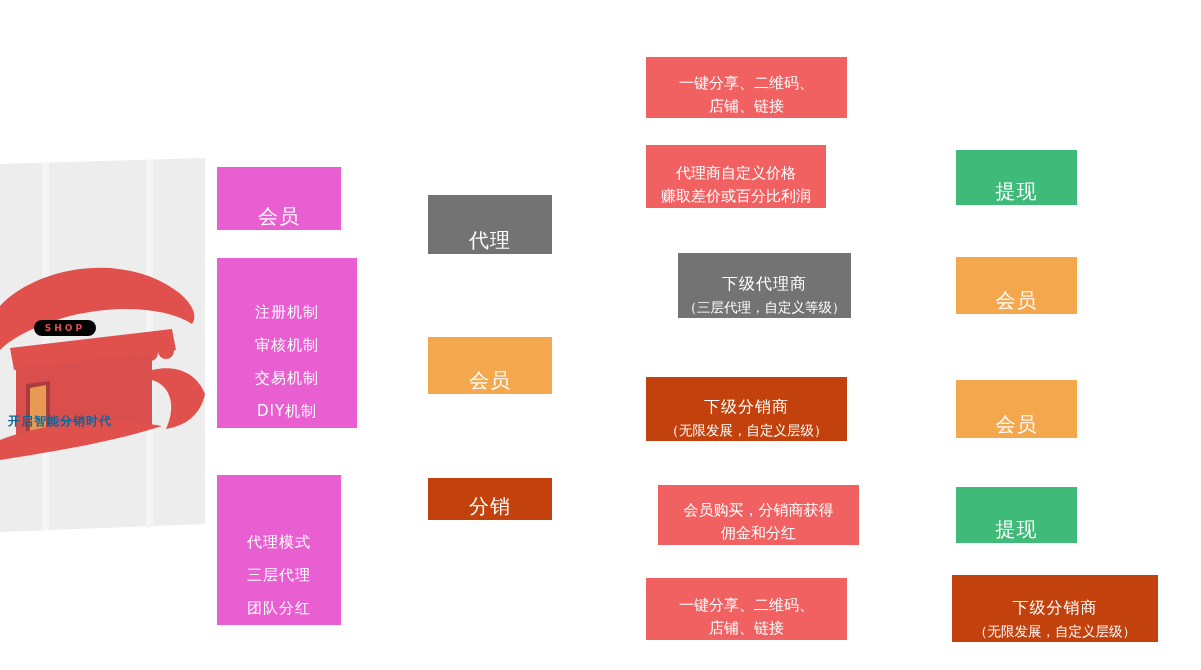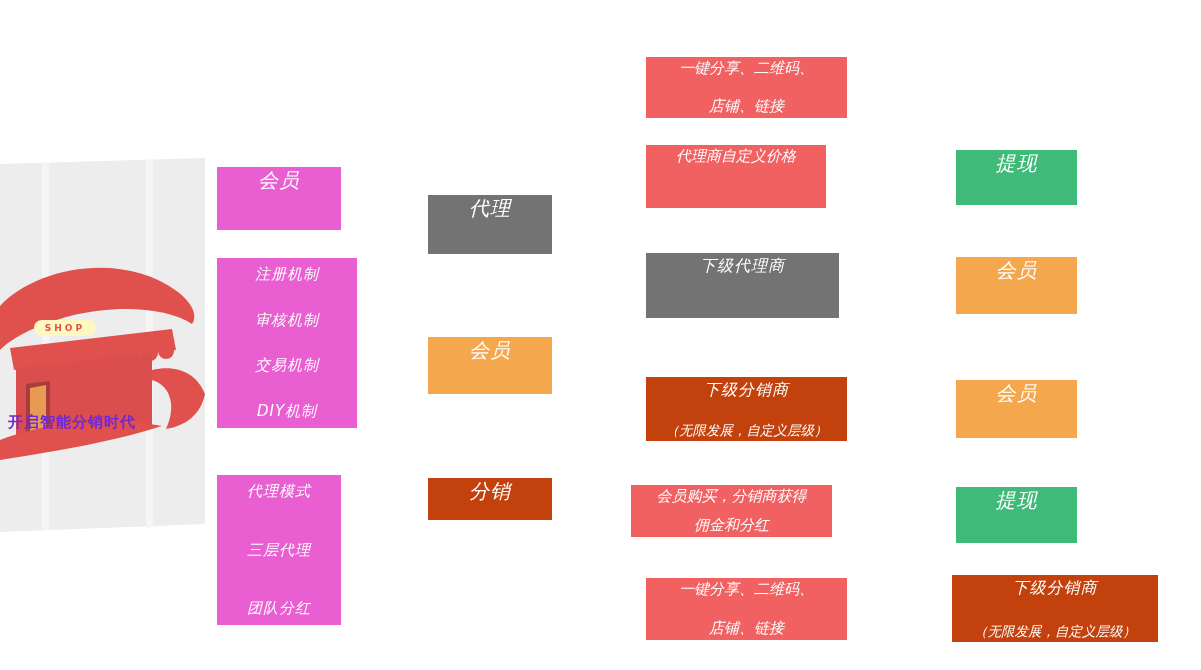--- a/index.html
+++ b/index.html
@@ -4,43 +4,43 @@
 <style>
   *{box-sizing:border-box}
   html,body{margin:0;padding:0}
   body{
     width:1201px;height:670px;position:relative;overflow:hidden;
     background:#ffffff;
     font-family:"DejaVu Sans","Liberation Sans",sans-serif;
   }
   .box{
     position:absolute;display:flex;flex-direction:column;
-    justify-content:space-between;align-items:center;text-align:center;color:#fff;font-style:italic;
+    justify-content:flex-end;align-items:center;text-align:center;color:#fff;
   }
   .pink{background:#e95fd2}
   .cyan{background:#737373}
   .orange{background:#f4a74d}
   .blue{background:#c2410c}
   .red{background:#f16162}
   .green{background:#40ba79}
   .single{font-size:20px;letter-spacing:1px}
   .ml .line{display:block;font-size:15px;line-height:33px;letter-spacing:1px}
   .dl{display:block;font-size:15px;line-height:23px}
   .hd1{display:block;font-size:16px;line-height:25px;letter-spacing:1px}
   .hd2{display:block;font-size:13.5px;line-height:22px}
   .illus{position:absolute;left:0;top:158px;width:205px;height:375px}
   .illus svg{position:absolute;left:0;top:0}
   .shop-sign{
     position:absolute;left:34px;top:162px;width:62px;height:16px;
-    background:#fef9c3;border-radius:8px;color:#e0514e;
+    background:#000000;border-radius:8px;color:#e0514e;
     font-size:9px;font-weight:bold;letter-spacing:3px;line-height:16px;text-align:center;
   }
   .tagline{
-    position:absolute;left:8px;top:255px;color:#6d28d9;
-    font-size:15px;font-weight:bold;letter-spacing:1px;white-space:nowrap;
+    position:absolute;left:8px;top:255px;color:#0369a1;
+    font-size:12px;font-weight:bold;letter-spacing:1px;white-space:nowrap;
   }
 </style>
 </head>
 <body>
 
 <div class="illus">
   <svg width="205" height="375" viewBox="0 0 205 375">
     <polygon points="0,6 205,0 205,366 0,374" fill="#ededed"></polygon>
     <polygon points="42,5 49,5 49,372 42,373" fill="#f5f5f5"></polygon>
     <polygon points="146,2 153,2 153,369 146,370" fill="#f5f5f5"></polygon>
@@ -94,32 +94,34 @@
   <span class="line">分销</span>
 </div>
 
 <div class="box red" style="left:646px;top:57px;width:201px;height:61px">
   <span class="dl">一键分享、二维码、</span>
   <span class="dl">店铺、链接</span>
 </div>
 
 <div class="box red" style="left:646px;top:145px;width:180px;height:63px">
   <span class="dl">代理商自定义价格</span>
+  <span class="dl">赚取差价或百分比利润</span>
 </div>
 
-<div class="box cyan" style="left:646px;top:253px;width:193px;height:65px">
+<div class="box cyan" style="left:678px;top:253px;width:173px;height:65px">
   <span class="hd1">下级代理商</span>
+  <span class="hd2">（三层代理，自定义等级）</span>
 </div>
 
 <div class="box blue" style="left:646px;top:377px;width:201px;height:64px">
   <span class="hd1">下级分销商</span>
   <span class="hd2">（无限发展，自定义层级）</span>
 </div>
 
-<div class="box red" style="left:631px;top:485px;width:201px;height:52px">
+<div class="box red" style="left:658px;top:485px;width:201px;height:60px">
   <span class="dl">会员购买，分销商获得</span>
   <span class="dl">佣金和分红</span>
 </div>
 
 <div class="box red" style="left:646px;top:578px;width:201px;height:62px">
   <span class="dl">一键分享、二维码、</span>
   <span class="dl">店铺、链接</span>
 </div>
 
 <div class="box green single" style="left:956px;top:150px;width:121px;height:55px">

